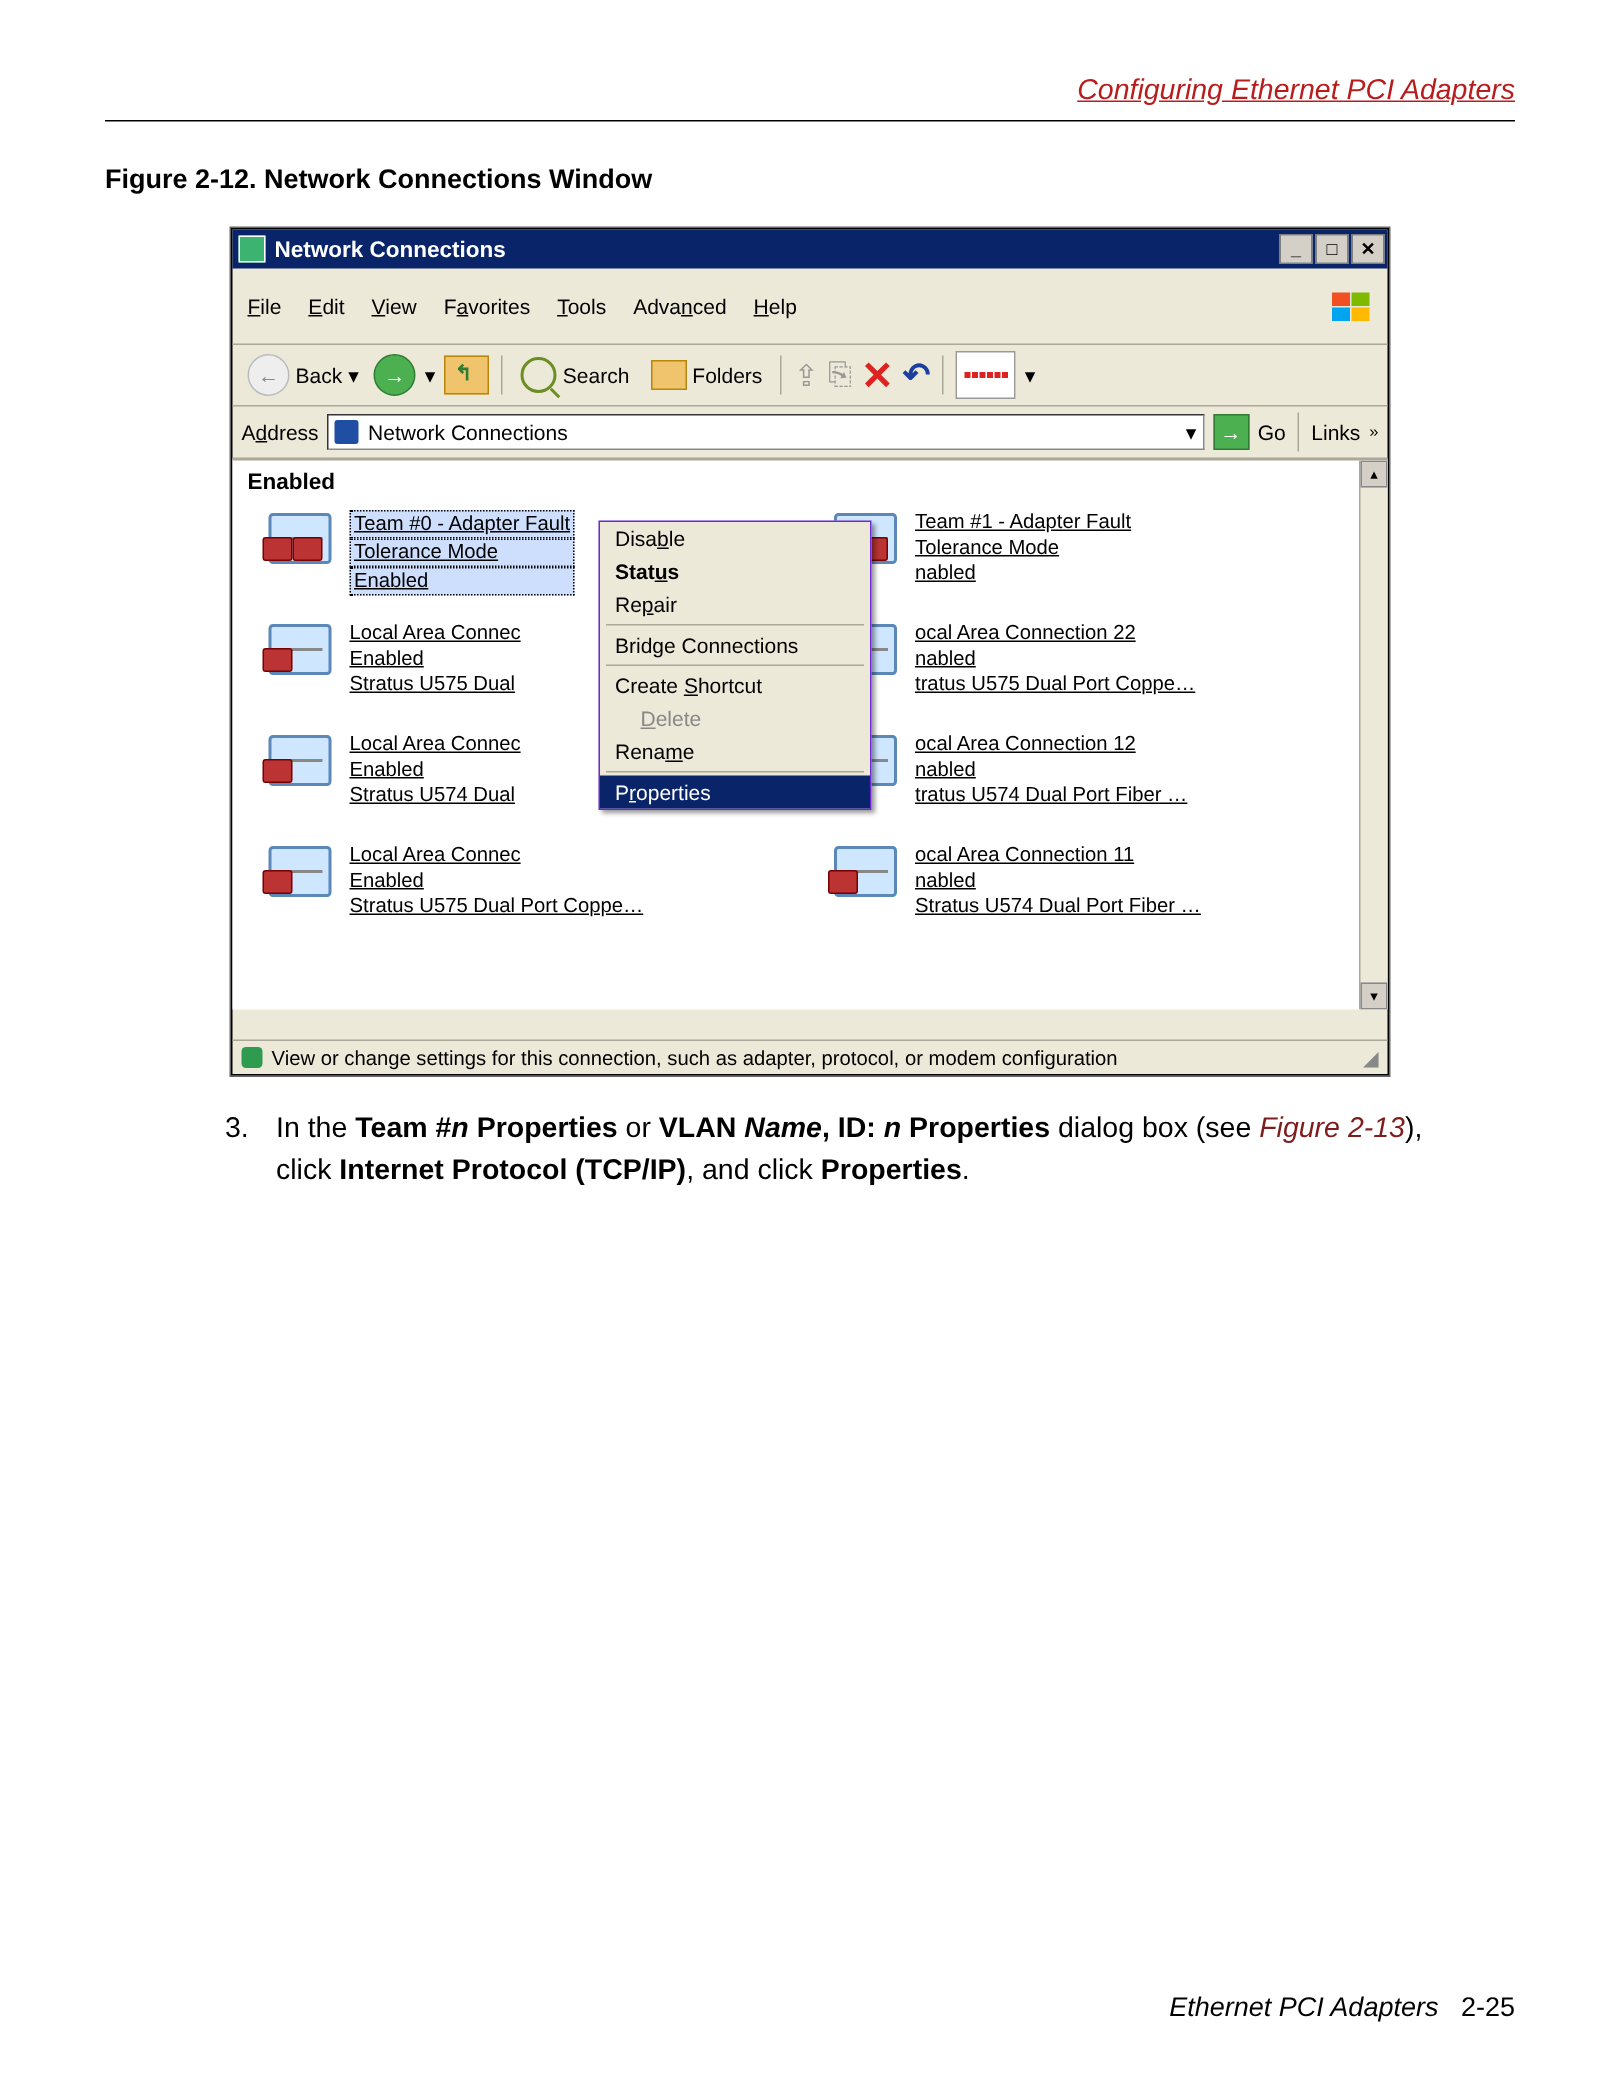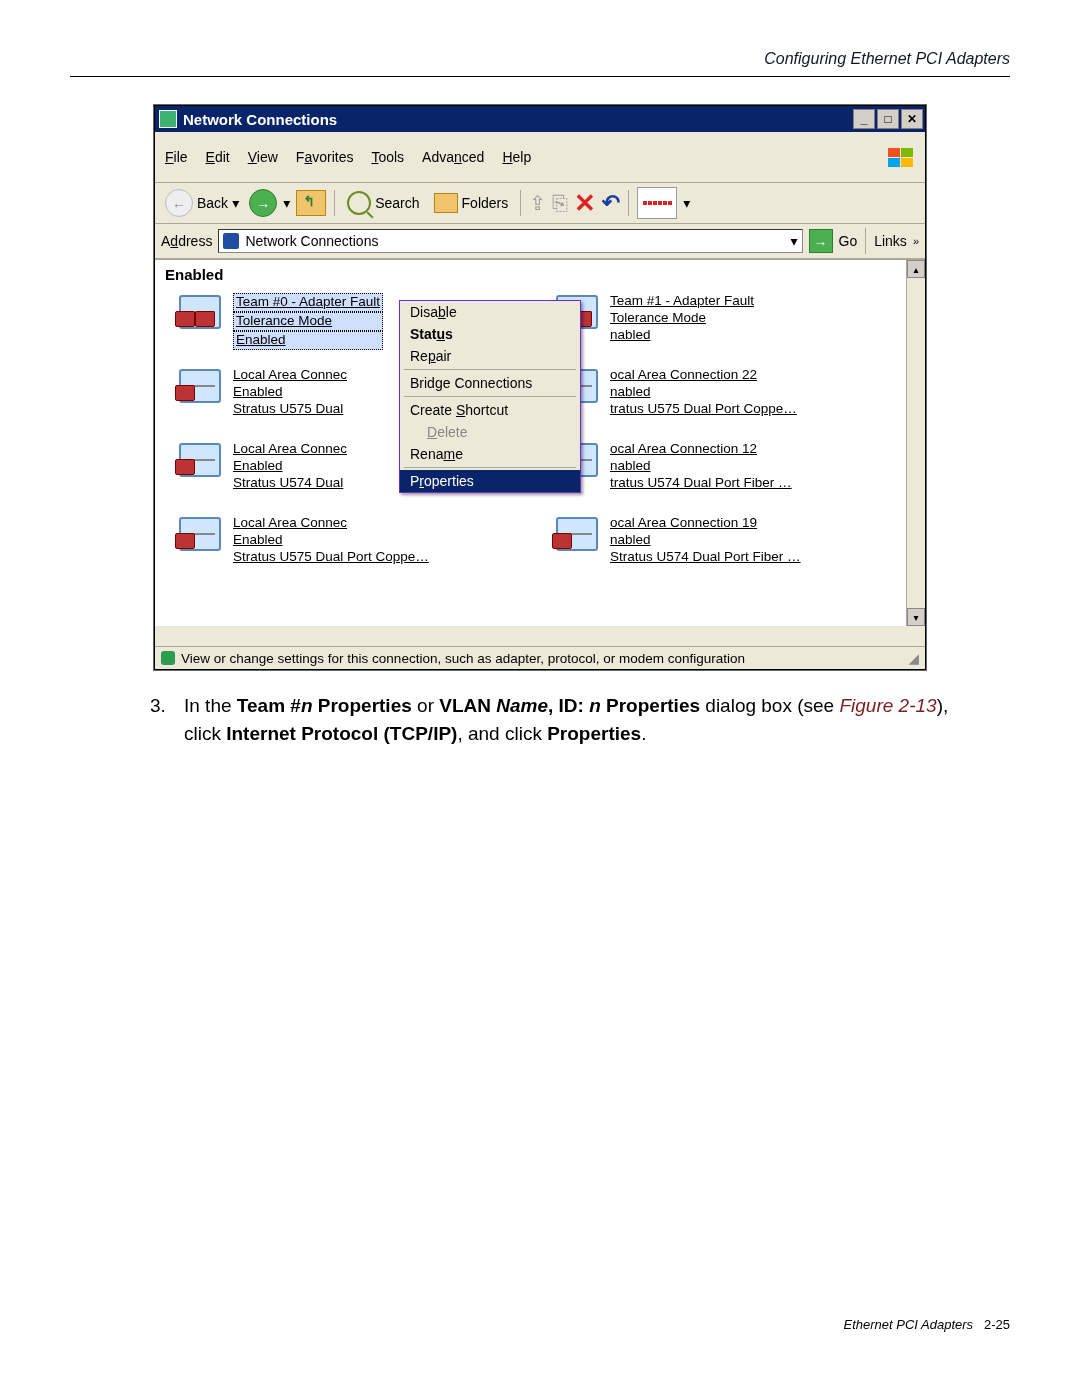--- a/index.html
+++ b/index.html
@@ -13,22 +13,23 @@
   .page {
     width: 1080px;
     height: 1388px;
     position: relative;
     box-sizing: border-box;
     padding: 50px 70px 40px 70px;
   }
   .header-right {
     text-align: right;
     font-style: italic;
-    font-size: 16px;
-    color: #0f172a;
+    font-size: 19px;
+    color: #b91c1c;
+    text-decoration: underline;
   }
   .hr {
     border: none;
     border-top: 1.5px solid #000;
     margin: 8px 0 28px 0;
   }
   .fig-caption {
     font-weight: bold;
     font-size: 18px;
     margin-bottom: 22px;
@@ -192,31 +193,32 @@
   .stat-ico{width:14px;height:14px;background:#2e9b4f;border-radius:3px;}
   .grip{margin-left:auto;color:#888;}
   .body-text{
     font-size:19px;line-height:1.45;
     margin: 4px 40px 0 80px;
     display:flex;gap:10px;
   }
   .body-text .num{min-width:24px;}
   .link{color:#7f1d1d;font-style:italic;}
   .footer{
-    position:absolute;bottom:56px;right:70px;font-size:13px;
+    position:absolute;bottom:39px;right:70px;font-size:18px;
   }
   .footer .i{font-style:italic;}
 </style>
 </head>
 <body>
 
 <div class="page">
   <div class="header-right">Configuring Ethernet PCI Adapters</div>
   <hr class="hr">
 
+  <div class="fig-caption">Figure 2-12. Network Connections Window</div>
 
   <div class="screenshot-wrap">
     <div class="win">
 
       <div class="titlebar">
         <div class="t-icon"></div>
         <div class="t-text">Network Connections</div>
         <div class="ctrls">
           <div class="ctrl-btn">_</div>
           <div class="ctrl-btn">□</div>
@@ -384,21 +386,21 @@
               <span>Stratus U575 Dual Port Coppe…</span>
             </div>
           </div>
           <div class="conn-item">
             <div class="pc-icon">
                 <div class="pc-monitor"></div>
                 <div class="pc-line"></div>
                 <div class="pc-plug"></div>
               </div>
             <div class="conn-text">
-              <span>ocal Area Connection 19</span>
+              <span>ocal Area Connection 11</span>
               <span>nabled</span>
               <span>Stratus U574 Dual Port Fiber …</span>
             </div>
           </div>
         </div>
 
         <div class="ctx-menu">
           <div class="mi">Disa<span class="u">b</span>le</div>
           <div class="mi bold">Stat<span class="u">u</span>s</div>
           <div class="mi">Re<span class="u">p</span>air</div>

